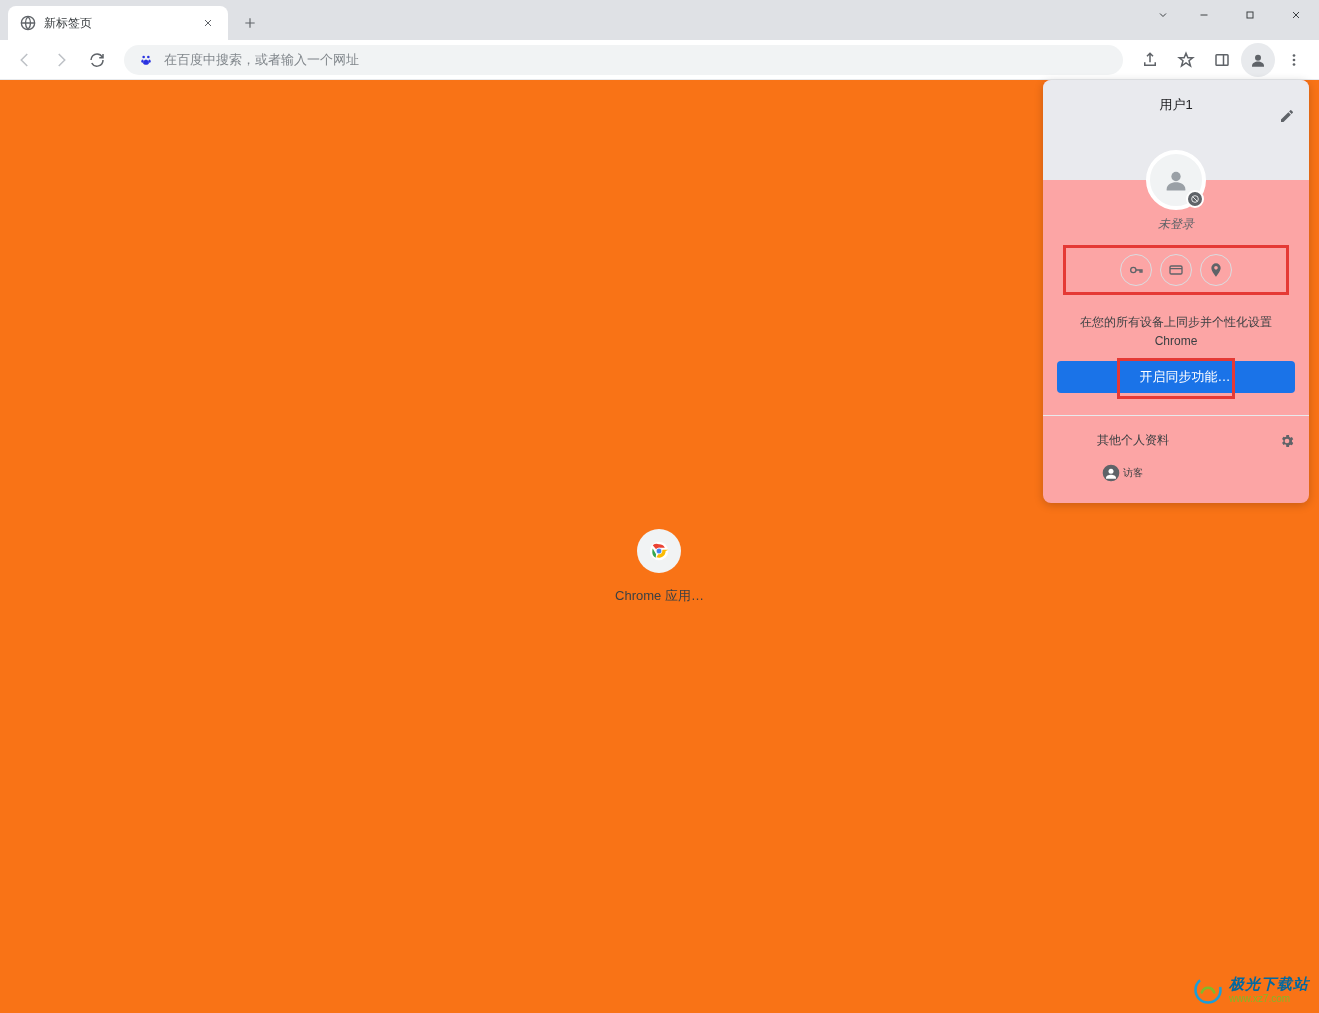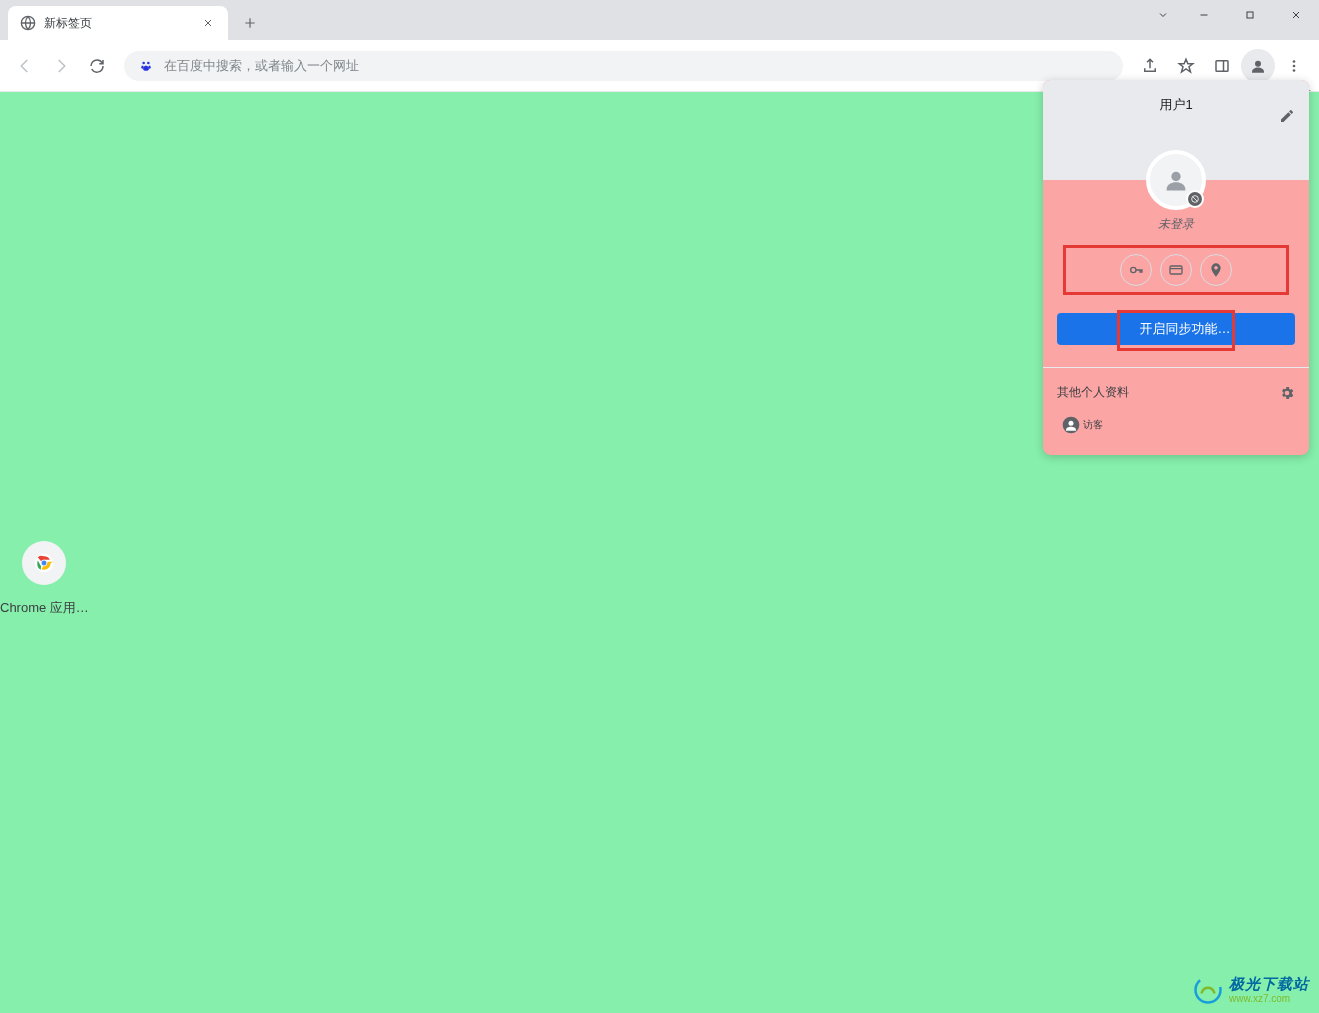--- a/index.html
+++ b/index.html
@@ -12,56 +12,56 @@
 .tab-icon { width: 16px; height: 16px; margin-right: 8px; color: #5f6368; }
 .tab-title { font-size: 12px; color: #3c4043; flex: 1; }
 .tab-close { width: 16px; height: 16px; margin-left: 8px; color: #5f6368; display:flex; align-items:center; justify-content:center; border-radius:50%; }
 .new-tab { width: 28px; height: 28px; display: flex; align-items: center; justify-content: center; margin-left: 8px; margin-bottom: 3px; color: #5f6368; border-radius: 50%; }
 .window-controls { margin-left: auto; display: flex; height: 100%; }
 .win-ctrl { width: 46px; height: 30px; display: flex; align-items: center; justify-content: center; color: #3c4043; }
 .win-ctrl.caret { width: 36px; }
 .win-ctrl svg { width: 12px; height: 12px; }
 
 
-.toolbar { height: 52px; background: #fff; display: flex; align-items: center; padding: 0 8px; border-bottom: 1px solid #e8eaed; gap: 2px; }
+.toolbar { height: 40px; background: #fff; display: flex; align-items: center; padding: 0 8px; border-bottom: 1px solid #e8eaed; gap: 2px; }
 .nav-btn { width: 34px; height: 34px; display: flex; align-items: center; justify-content: center; color: #5f6368; border-radius: 50%; }
 .nav-btn.disabled { color: #bdc1c6; }
 .omnibox { flex: 1; height: 30px; background: #f1f3f4; border-radius: 15px; display: flex; align-items: center; padding: 0 14px; margin: 0 8px; }
 .omnibox-icon { width:16px; height:16px; margin-right:10px; display:flex; align-items:center; justify-content:center; }
 .omnibox-text { font-size: 13px; color: #80868b; }
 .toolbar-right { display: flex; align-items: center; gap: 2px; }
 .tool-btn { width: 34px; height: 34px; display: flex; align-items: center; justify-content: center; color: #5f6368; border-radius: 50%; }
 .tool-btn.profile { background: #e8eaed; }
 
 
 .bookmark-hint { position: absolute; right: 8px; top: 86px; font-size: 12px; color: #3c4043; }
 
 
-.content { position: relative; height: calc(100% - 80px); background: #86efac; display: flex; align-items: center; }
+.content { position: relative; height: calc(100% - 80px); background: #f97316; display: flex; align-items: center; justify-content: center; }
 .app-shortcut { display: flex; flex-direction: column; align-items: center; gap: 14px; margin-top: 40px; }
 .app-circle { width: 44px; height: 44px; border-radius: 50%; background: #f1f3f4; display: flex; align-items: center; justify-content: center; }
 .app-label { font-size: 13px; color: #3c4043; }
 
 
 .profile-popup { position: absolute; top: 80px; right: 10px; width: 266px; background: #fca5a5; border-radius: 8px; box-shadow: 0 2px 10px rgba(0,0,0,0.2); overflow: hidden; z-index: 100; }
 .popup-header { background: #e9eaee; padding: 16px 14px 0; position: relative; height: 100px; }
 .popup-username { text-align: center; font-size: 13px; color: #202124; font-weight: 500; }
 .popup-edit { position: absolute; top: 28px; right: 14px; color: #5f6368; }
 .popup-avatar { position: absolute; bottom: -30px; left: 50%; transform: translateX(-50%); width: 60px; height: 60px; background: #f1f3f4; border-radius: 50%; display: flex; align-items: center; justify-content: center; border: 4px solid #fff; }
 .popup-avatar-badge { position: absolute; bottom: -2px; right: -2px; width: 18px; height: 18px; background: #5f6368; border-radius: 50%; border: 2px solid #fff; display:flex; align-items:center; justify-content:center; }
 .popup-body { padding: 36px 14px 14px; text-align: center; }
 .popup-status { font-size: 12px; color: #5f6368; margin-bottom: 12px; font-style: italic; }
 .popup-icons-row { display: flex; justify-content: center; gap: 8px; padding: 6px 8px; border: 3px solid #e53935; margin: 0 6px 4px; }
 .popup-icon-btn { width: 32px; height: 32px; border: 1px solid #dadce0; border-radius: 50%; display: flex; align-items: center; justify-content: center; color: #5f6368; }
 .popup-section { padding: 0 14px 14px; }
 .popup-sync-text { font-size: 12px; color: #3c4043; text-align: center; line-height: 1.6; margin-bottom: 10px; }
 .popup-sync-btn { width: 100%; height: 32px; background: #1a73e8; color: #fff; border: none; border-radius: 4px; font-size: 13px; position: relative; padding-left: 18px; }
 .popup-sync-btn-border { position: absolute; border: 3px solid #e53935; pointer-events: none; }
 .popup-divider { height: 1px; background: #e8eaed; margin: 8px 0; }
-.popup-footer { padding: 8px 14px 14px; }
+.popup-footer { padding: 8px 14px 14px; margin-left: 40px; }
 .popup-profiles-header { display: flex; justify-content: space-between; align-items: center; margin-bottom: 8px; }
 .popup-profiles-title { font-size: 12px; color: #3c4043; }
 .popup-profile-item { display: flex; align-items: center; gap: 2px; padding: 6px 4px; color: #3c4043; font-size: 10px; }
 .popup-profile-item svg { color: #5f6368; }
 
 
 .watermark { position: absolute; bottom: 8px; right: 10px; display: flex; align-items: center; gap: 6px; }
 .watermark-logo { width: 30px; height: 30px; }
 .watermark-text { display: flex; flex-direction: column; line-height: 1.1; }
 .watermark-cn { font-size: 15px; font-weight: bold; color: #0369a1; font-style: italic; letter-spacing: 1px; }
@@ -237,20 +237,24 @@
           </svg>
       </div>
       <div class="popup-icon-btn">
         <svg viewBox="0 0 24 24" width="16" height="16" fill="currentColor">
             <path d="M12 2a7 7 0 00-7 7c0 5 7 13 7 13s7-8 7-13a7 7 0 00-7-7zm0 9.5A2.5 2.5 0 1112 6a2.5 2.5 0 010 5.5z"></path>
           </svg>
       </div>
     </div>
   </div>
   <div class="popup-section">
+    <div class="popup-sync-text">
+      <span>在您的所有设备上同步并个性化设置</span><br>
+      <span>Chrome</span>
+    </div>
     <div style="position:relative;">
       <button class="popup-sync-btn">开启同步功能…</button>
       <div class="popup-sync-btn-border" style="left:60px; right:60px; top:-3px; bottom:-6px;"></div>
     </div>
   </div>
   <div class="popup-divider"></div>
   <div class="popup-footer">
     <div class="popup-profiles-header">
       <span class="popup-profiles-title">其他个人资料</span>
       <span>

